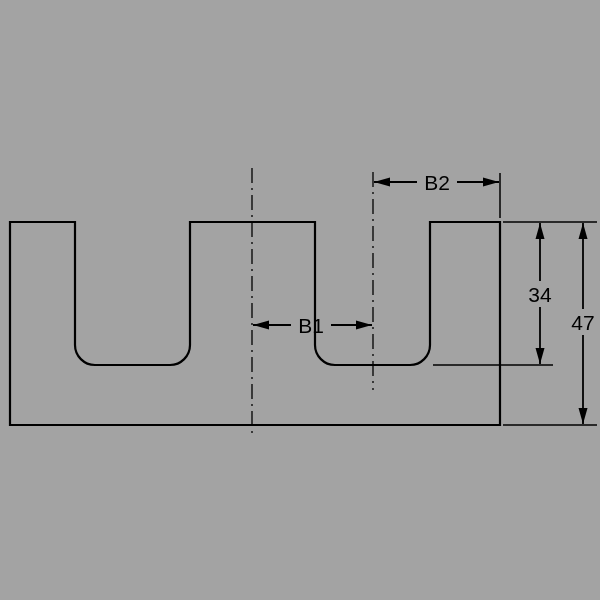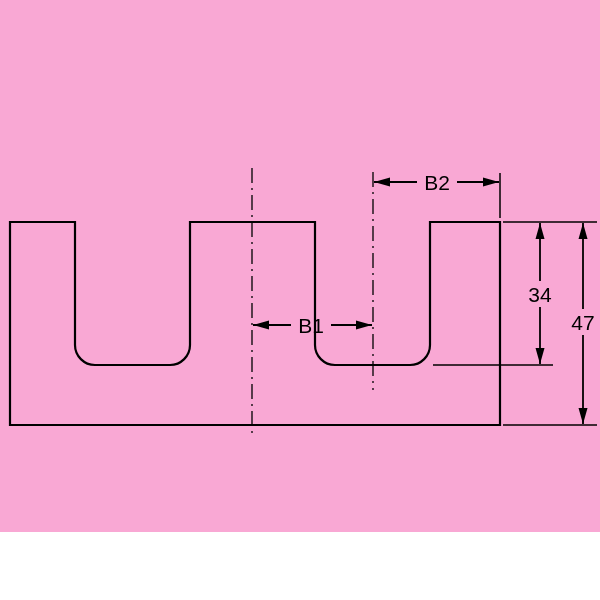--- a/index.html
+++ b/index.html
@@ -3,22 +3,22 @@
 <meta charset="utf-8">
 <style>
   html, body {
     margin: 0;
     padding: 0;
     background: #ffffff;
   }
   .drawing-canvas {
     position: relative;
     width: 600px;
-    height: 532px;
-    background: #f9a8d4;
+    height: 600px;
+    background: #a3a3a3;
     overflow: hidden;
   }
   svg {
     display: block;
   }
   .outline path {
     stroke: #000000;
     stroke-width: 2.2;
     fill: none;
     stroke-linejoin: miter;

